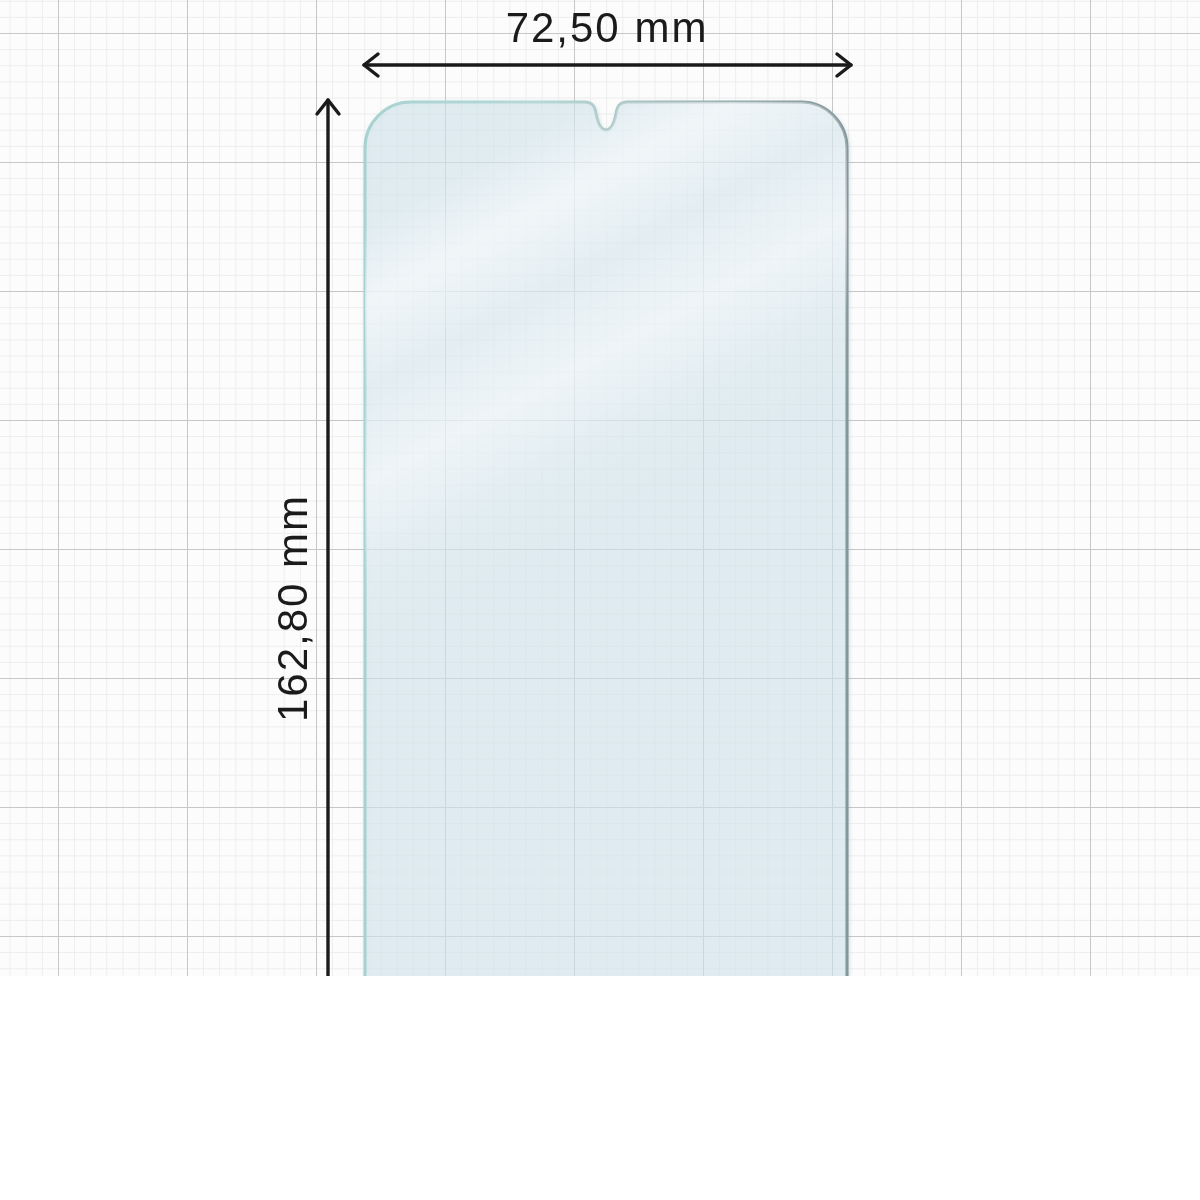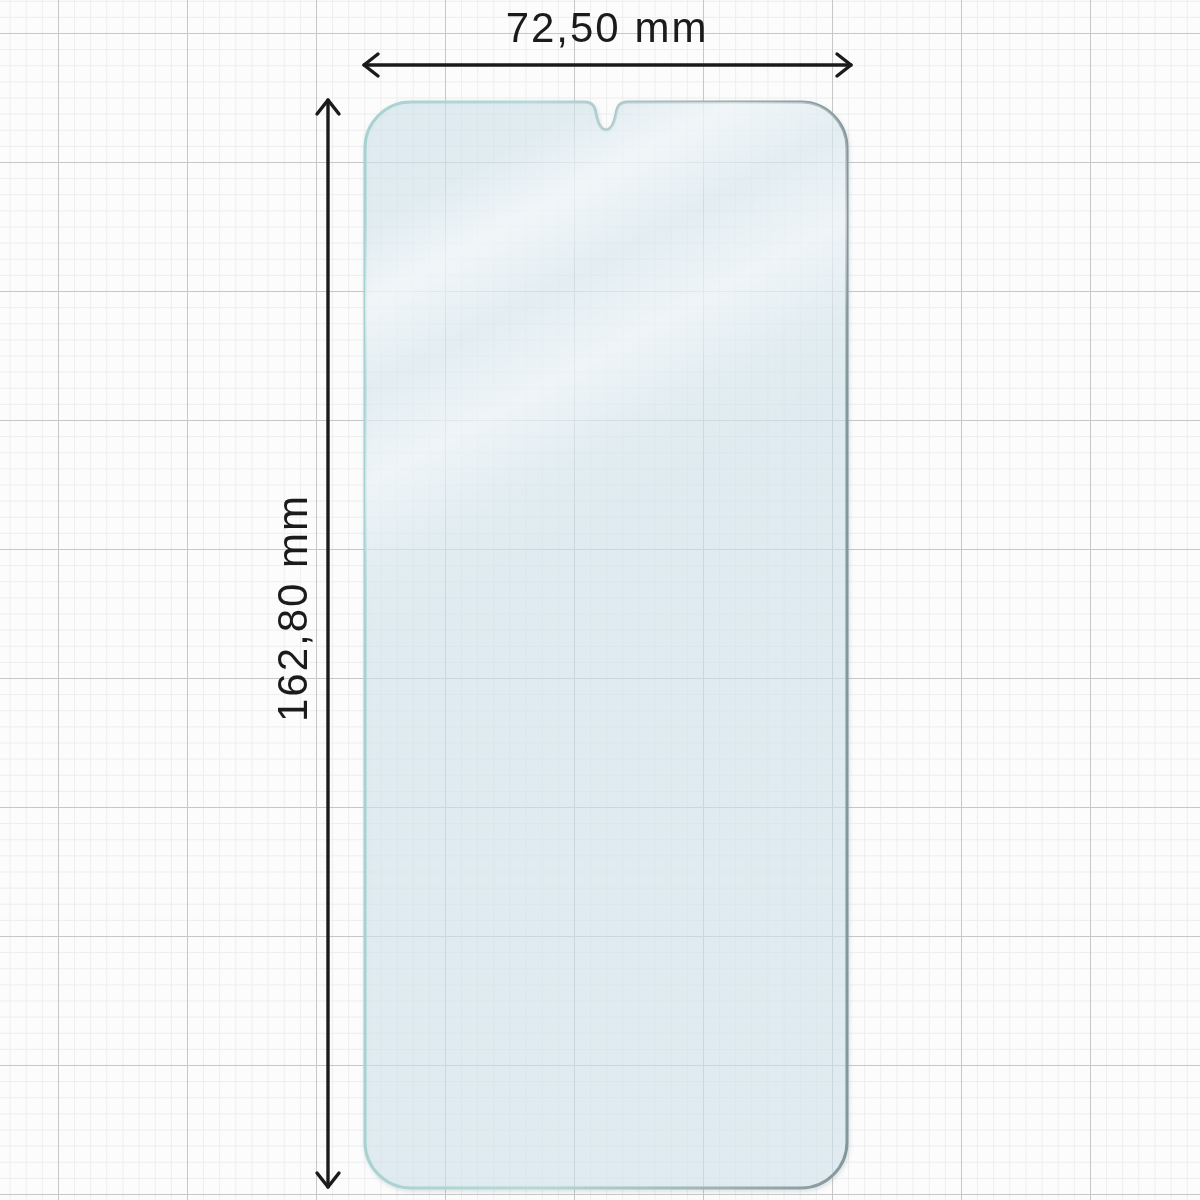--- a/index.html
+++ b/index.html
@@ -1,21 +1,21 @@
 <!DOCTYPE html>
 <html style="--background: #fcfcfc; --grid-minor: #ededed; --grid-major: #c7c7c7; --dimension-ink: #1b1b1b; --glass-tint: #d5e9f0; --glass-edge-teal: #a7d2d0; --glass-edge-slate: #84979c; --glass-reflection: #ffffff;"><head>
 <meta charset="utf-8">
 <style>
   html, body { margin: 0; padding: 0; background: #ffffff; }
   * { box-sizing: border-box; }
 
   .paper {
     position: relative;
     width: 1200px;
-    height: 1200px;
+    height: 976px;
     overflow: hidden;
     background-color: var(--background, #fcfcfc);
     
     background-image:
       linear-gradient(to right, var(--grid-major, #c7c7c7) 1px, transparent 1px),
       linear-gradient(to bottom, var(--grid-major, #c7c7c7) 1px, transparent 1px),
       linear-gradient(to right, var(--grid-minor, #ededed) 1px, transparent 1px),
       linear-gradient(to bottom, var(--grid-minor, #ededed) 1px, transparent 1px);
     background-size:
       129px 129px,

